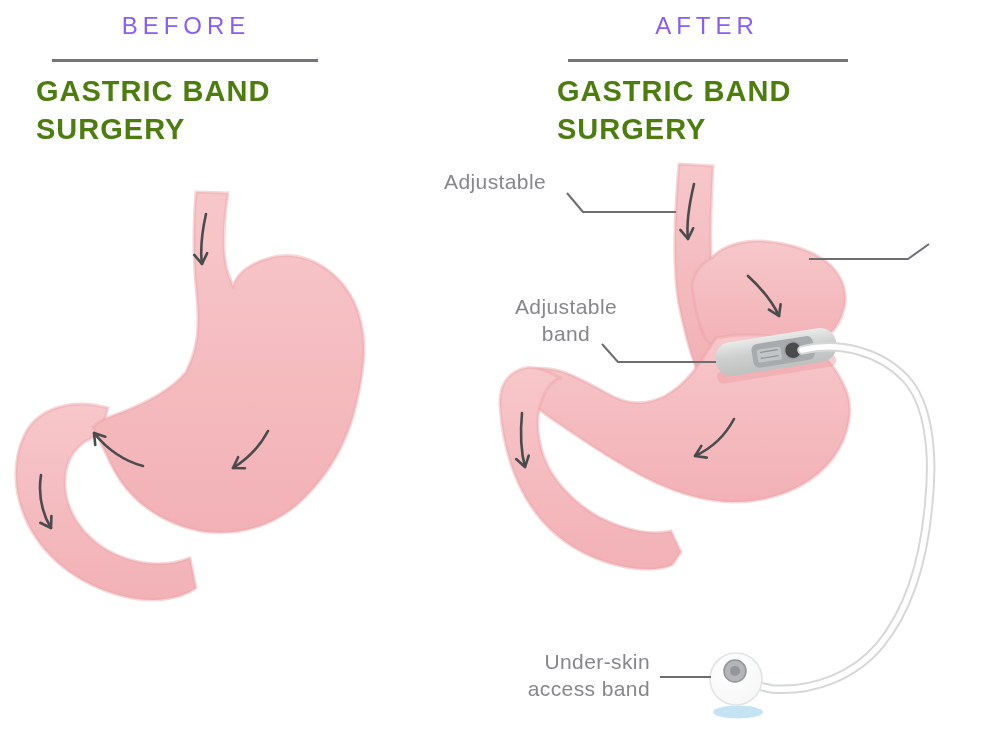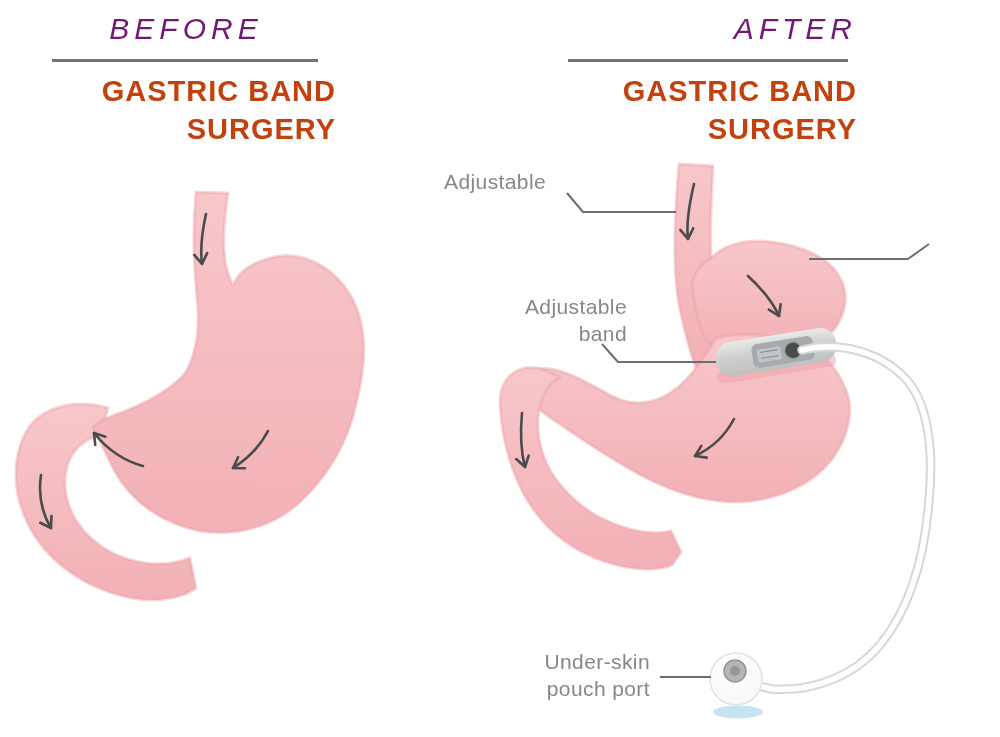--- a/index.html
+++ b/index.html
@@ -2,27 +2,27 @@
 <html><head>
 <meta charset="utf-8">
 <style>
   html,body{margin:0;padding:0;background:#ffffff;}
   .canvas{
     position:relative;width:1000px;height:737px;background:#ffffff;overflow:hidden;
     font-family:"Liberation Sans","DejaVu Sans",sans-serif;
   }
   .svg-layer{position:absolute;left:0;top:0;width:1000px;height:737px;}
   .col-title{
-    position:absolute;text-align:center;font-size:30px;font-weight:400;
-    letter-spacing:5px;color:#701a75;white-space:nowrap;font-style:italic;
+    position:absolute;text-align:center;font-size:24px;font-weight:400;
+    letter-spacing:5px;color:#8b5cf6;white-space:nowrap;
   }
   .underline{position:absolute;height:3px;background:#737477;}
   .col-heading{
-    position:absolute;text-align:right;font-size:29px;font-weight:700;
-    letter-spacing:1px;color:#c2410c;line-height:38px;
+    position:absolute;text-align:left;font-size:29px;font-weight:700;
+    letter-spacing:1px;color:#4d7c0f;line-height:38px;
   }
   .fig-label{
     position:absolute;font-size:21px;color:#85878A;line-height:27px;
     letter-spacing:0.4px;
   }
   .lbl-right{text-align:right;}
 </style>
 </head>
 <body>
 
@@ -127,21 +127,21 @@
         <path d="M 602,344 L 618,362 L 716,362"></path>
         <path d="M 660,677 L 711,677"></path>
       </g>
     </g>
   </svg>
 
   <div class="col-title" style="left:36px;top:12px;width:300px;">BEFORE</div>
   <div class="underline" style="left:52px;top:59px;width:266px;"></div>
   <div class="col-heading" style="left:36px;top:72px;width:300px;">GASTRIC BAND SURGERY</div>
 
-  <div class="col-title" style="left:557px;top:12px;width:300px;text-align:right;">AFTER</div>
+  <div class="col-title" style="left:557px;top:12px;width:300px;">AFTER</div>
   <div class="underline" style="left:568px;top:59px;width:280px;"></div>
   <div class="col-heading" style="left:557px;top:72px;width:300px;">GASTRIC BAND SURGERY</div>
 
   <div class="fig-label" style="left:444px;top:168px;width:130px;">Adjustable</div>
-  <div class="fig-label lbl-right" style="left:505px;top:293px;width:122px;">Adjustable band</div>
-  <div class="fig-label lbl-right" style="left:517px;top:648px;width:133px;">Under-skin pouch port</div>
+  <div class="fig-label lbl-right" style="left:505px;top:293px;width:122px;text-align:center;">Adjustable band</div>
+  <div class="fig-label lbl-right" style="left:517px;top:648px;width:133px;">Under-skin access band</div>
 
 </div>
 
 </body></html>

